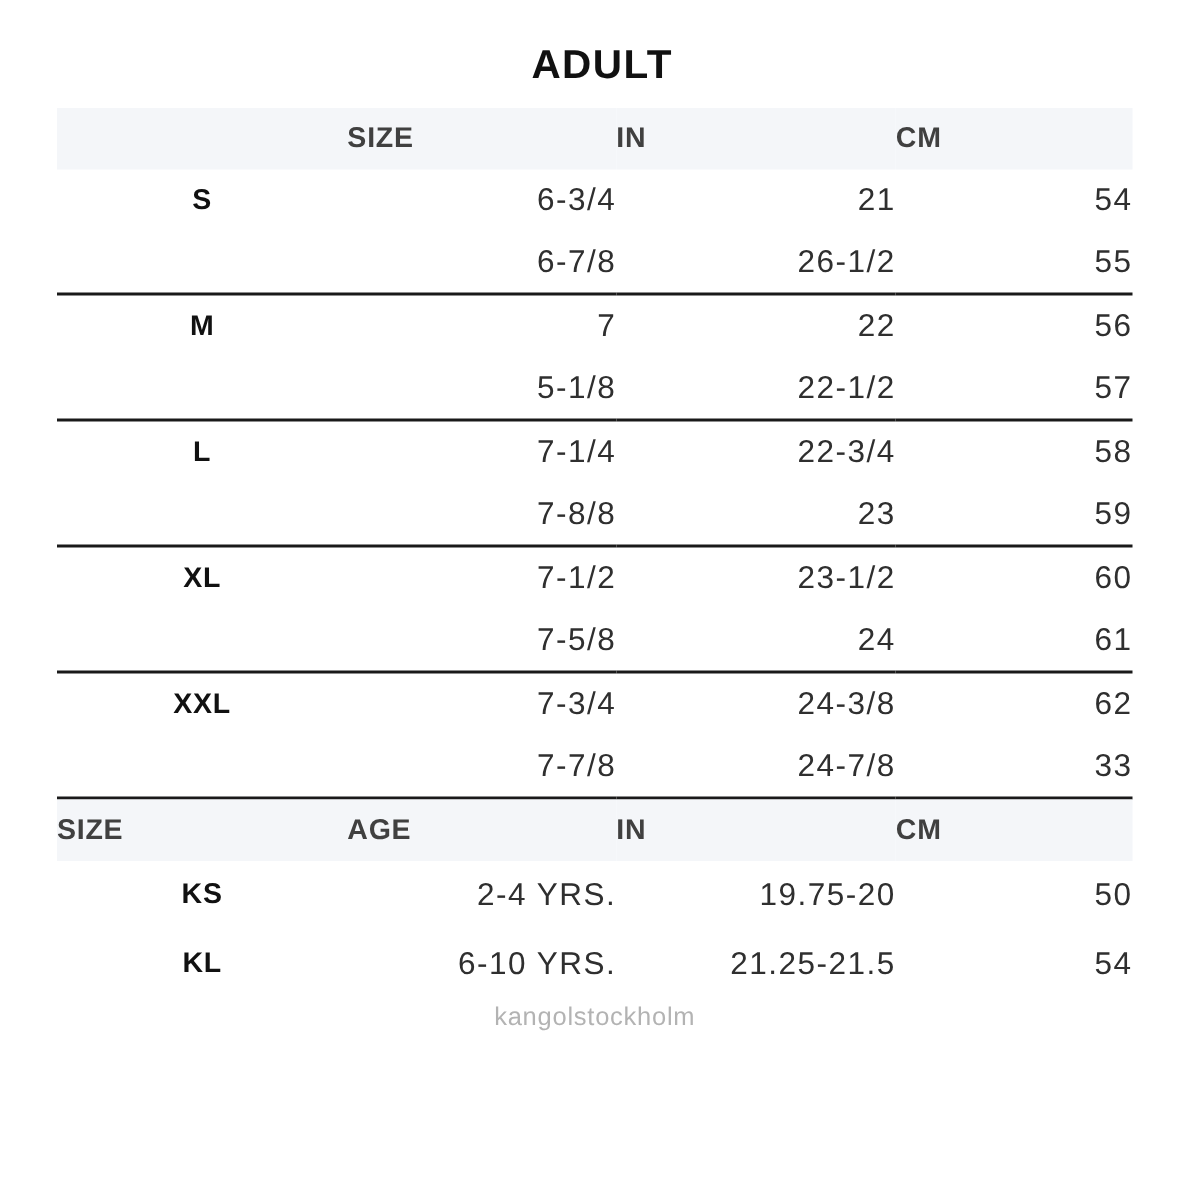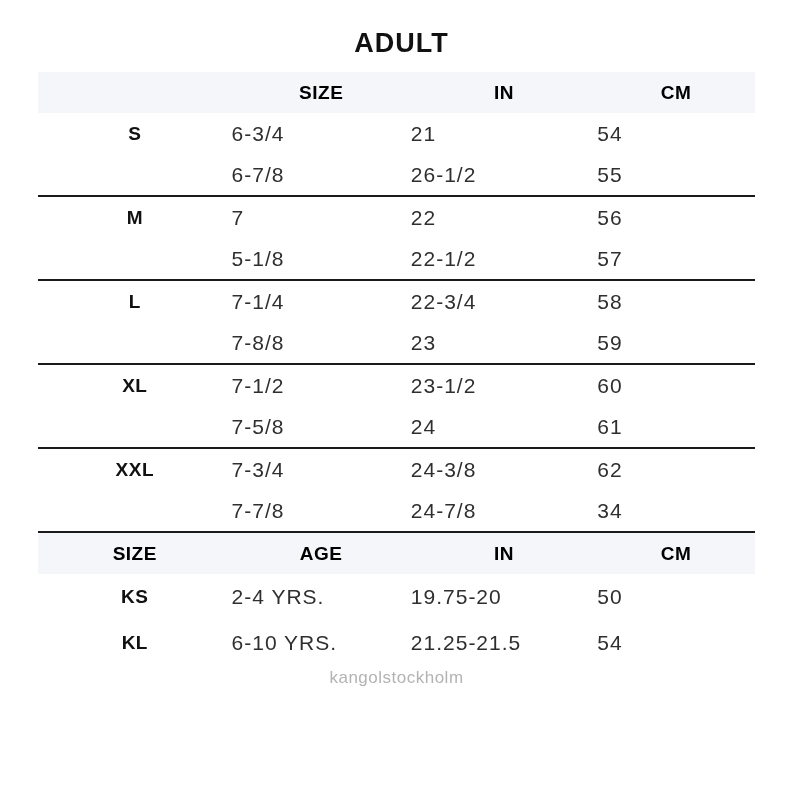--- a/index.html
+++ b/index.html
@@ -36,28 +36,28 @@
   }
   table.size-table col.c1 { width: 27%; }
   table.size-table col.c2 { width: 25%; }
   table.size-table col.c3 { width: 26%; }
   table.size-table col.c4 { width: 22%; }
   table.size-table thead th {
     background: #f4f6f9;
     height: 41px;
     font-size: 19px;
     font-weight: 700;
-    color: #000000;
+    color: #404040;
     letter-spacing: 0.5px;
-    text-align: center;
+    text-align: left;
     padding: 0;
   }
   table.size-table td {
     height: 41px;
-    text-align: left;
+    text-align: right;
     font-size: 21px;
     font-weight: 300;
     color: #2f2f2f;
     letter-spacing: 1px;
     padding: 0;
   }
   table.size-table tbody th.rowlabel {
     height: 41px;
     text-align: center;
     font-size: 19px;
@@ -156,21 +156,21 @@
       <tr>
         <th class="rowlabel">XXL</th>
         <td>7-3/4</td>
         <td>24-3/8</td>
         <td>62</td>
       </tr>
       <tr class="group-end">
         <th class="rowlabel"></th>
         <td>7-7/8</td>
         <td>24-7/8</td>
-        <td>34</td>
+        <td>33</td>
       </tr>
     </tbody>
   </table>
 
 
   <table class="size-table kids-table">
     <colgroup>
         <col class="c1">
         <col class="c2">
         <col class="c3">

